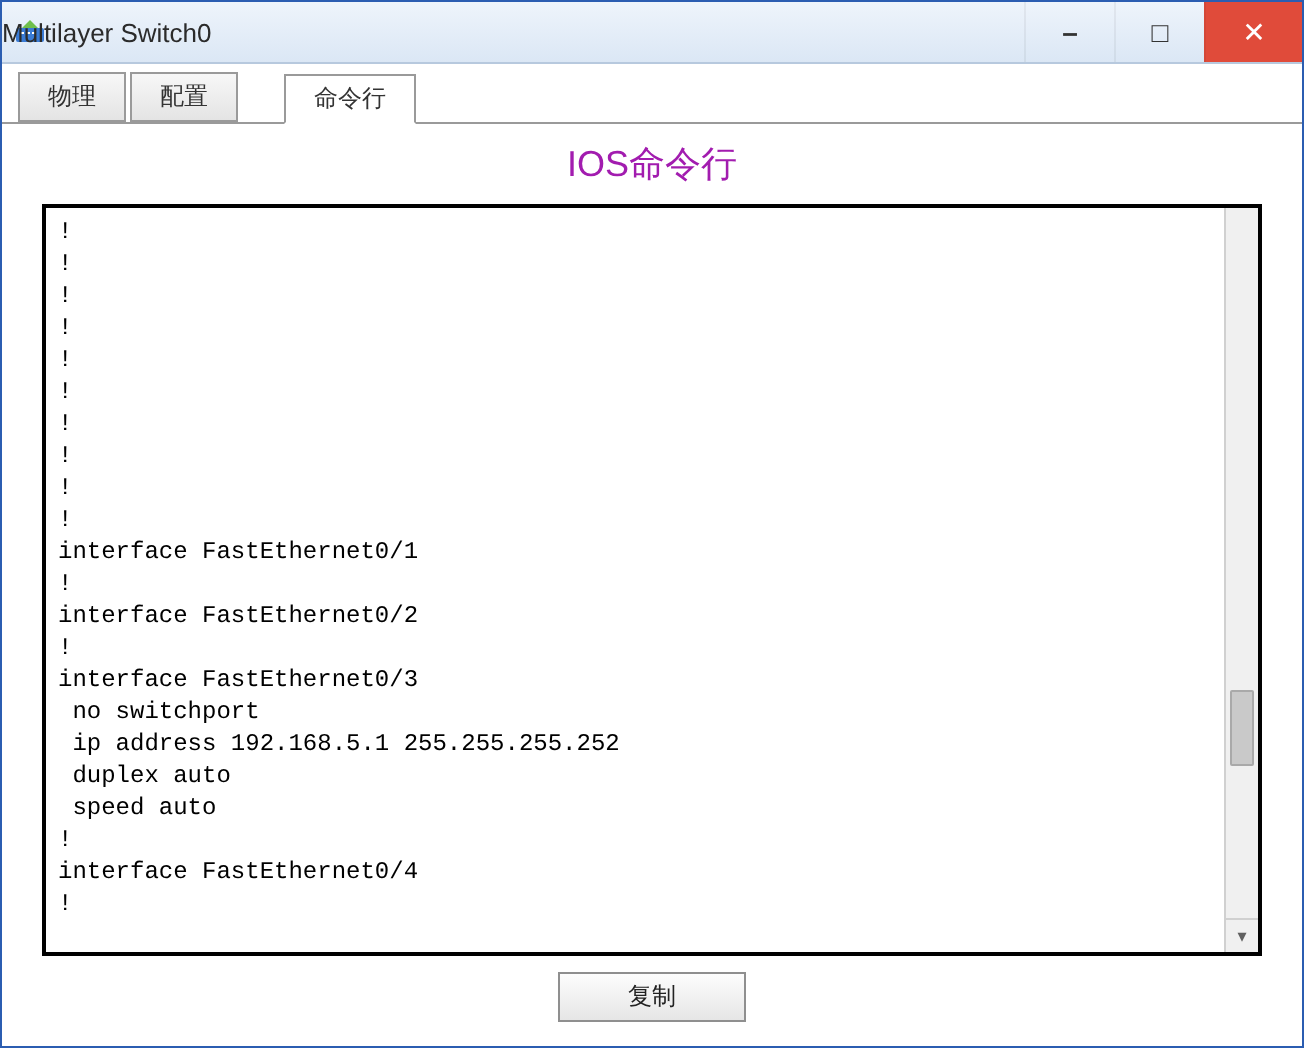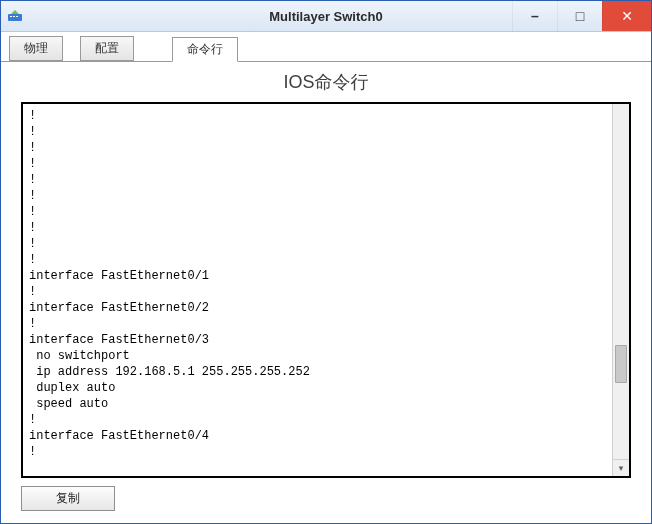--- a/index.html
+++ b/index.html
@@ -31,23 +31,22 @@
   .title-bar .icon {
     width: 16px;
     height: 16px;
     margin: 0 6px;
     display: inline-block;
   }
   .title-bar .title-text {
     position: absolute;
     left: 0;
     right: 0;
-    text-align: center;
+    text-align: left;
     pointer-events: none;
-    font-weight: bold;
   }
   .win-buttons {
     margin-left: auto;
     display: flex;
     height: 100%;
   }
   .win-btn {
     width: 44px;
     height: 100%;
     display: flex;
@@ -66,21 +65,20 @@
     width: 48px;
   }
   
   .tabs {
     display: flex;
     align-items: flex-end;
     background: #fff;
     padding: 4px 8px 0 8px;
     border-bottom: 1px solid #9a9a9a;
     font-size: 12px;
-    gap: 15px;
   }
   .tab {
     padding: 3px 14px;
     border: 1px solid #9a9a9a;
     background: linear-gradient(#f7f7f7, #e4e4e4);
     margin-right: 2px;
     position: relative;
     cursor: pointer;
     color: #333;
   }
@@ -95,21 +93,21 @@
     flex: 1 1 auto;
     display: flex;
     flex-direction: column;
     padding: 6px 20px 12px 20px;
     box-sizing: border-box;
     min-height: 0;
   }
   .content-title {
     text-align: center;
     font-size: 18px;
-    color: #404040;
+    color: #a21caf;
     padding: 2px 0 8px 0;
   }
   .terminal-wrap {
     flex: 1 1 auto;
     border: 2px solid #000;
     background: #fff;
     position: relative;
     display: flex;
     min-height: 0;
   }
@@ -152,21 +150,21 @@
     align-items: center;
     justify-content: center;
     font-size: 9px;
     color: #606060;
     background: #f0f0f0;
     border-top: 1px solid #d0d0d0;
   }
   
   .button-row {
     display: flex;
-    justify-content: space-between;
+    justify-content: center;
     gap: 8px;
     padding: 8px 0 0 0;
   }
   .btn {
     min-width: 68px;
     padding: 3px 12px;
     font-size: 12px;
     background: linear-gradient(#fdfdfd, #e6e6e6);
     border: 1px solid #8f8f8f;
     cursor: pointer;

